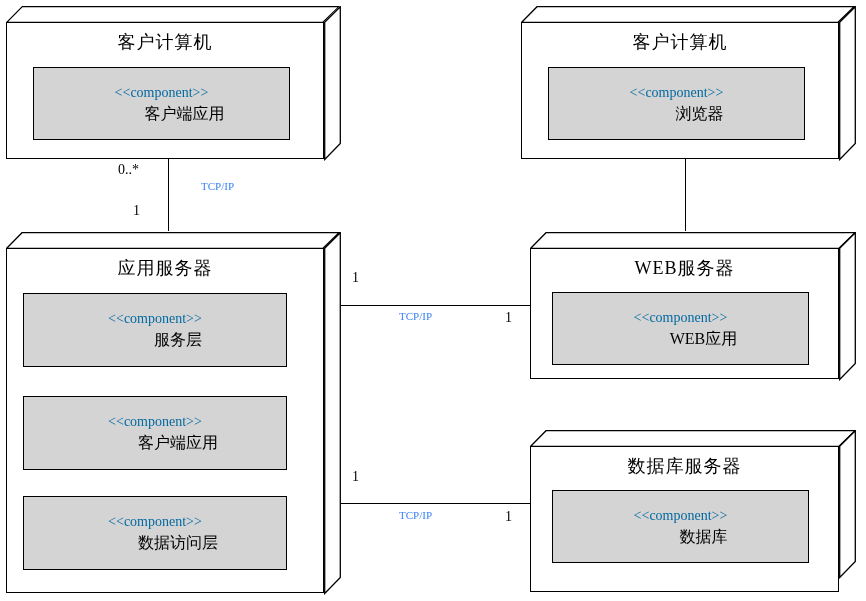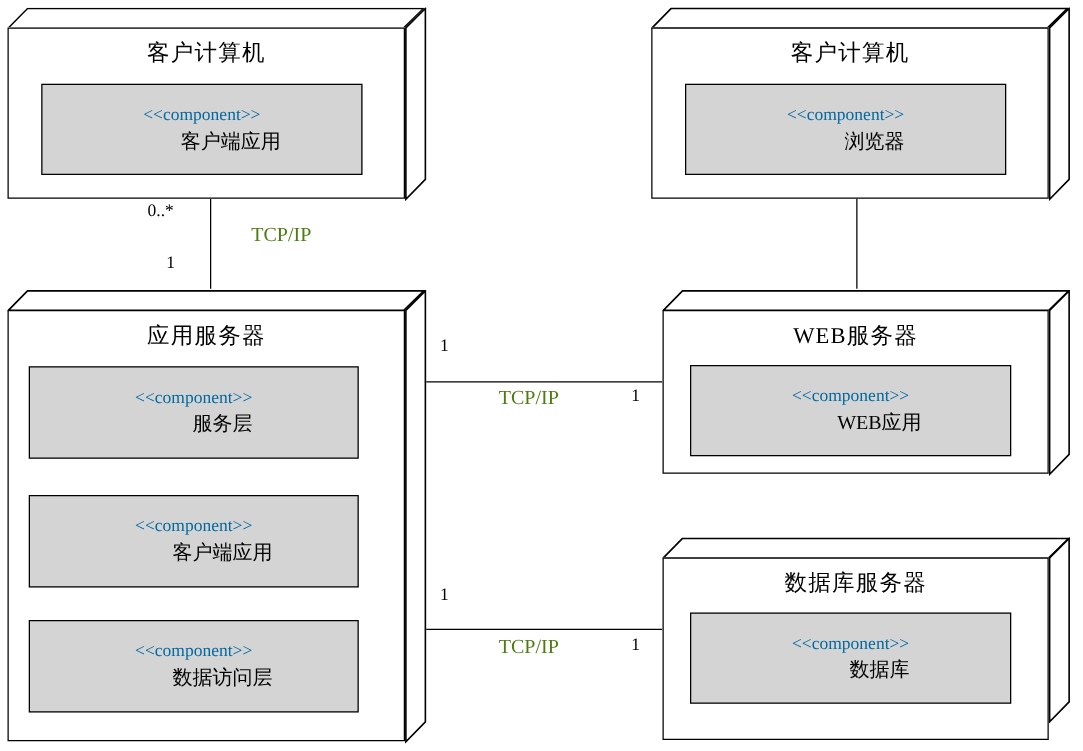--- a/index.html
+++ b/index.html
@@ -80,22 +80,22 @@
   
   .line {
     position: absolute;
     background: #000000;
     z-index: 1;
   }
   .hline { height: 1.4px; }
   .vline { width: 1.4px; }
   .label {
     position: absolute;
-    font-size: 16px;
-    color: #4d7c0f;
+    font-size: 11px;
+    color: #3b82f6;
     white-space: nowrap;
     z-index: 4;
   }
   .mult {
     position: absolute;
     font-size: 14px;
     color: #000;
     white-space: nowrap;
     z-index: 4;
   }

